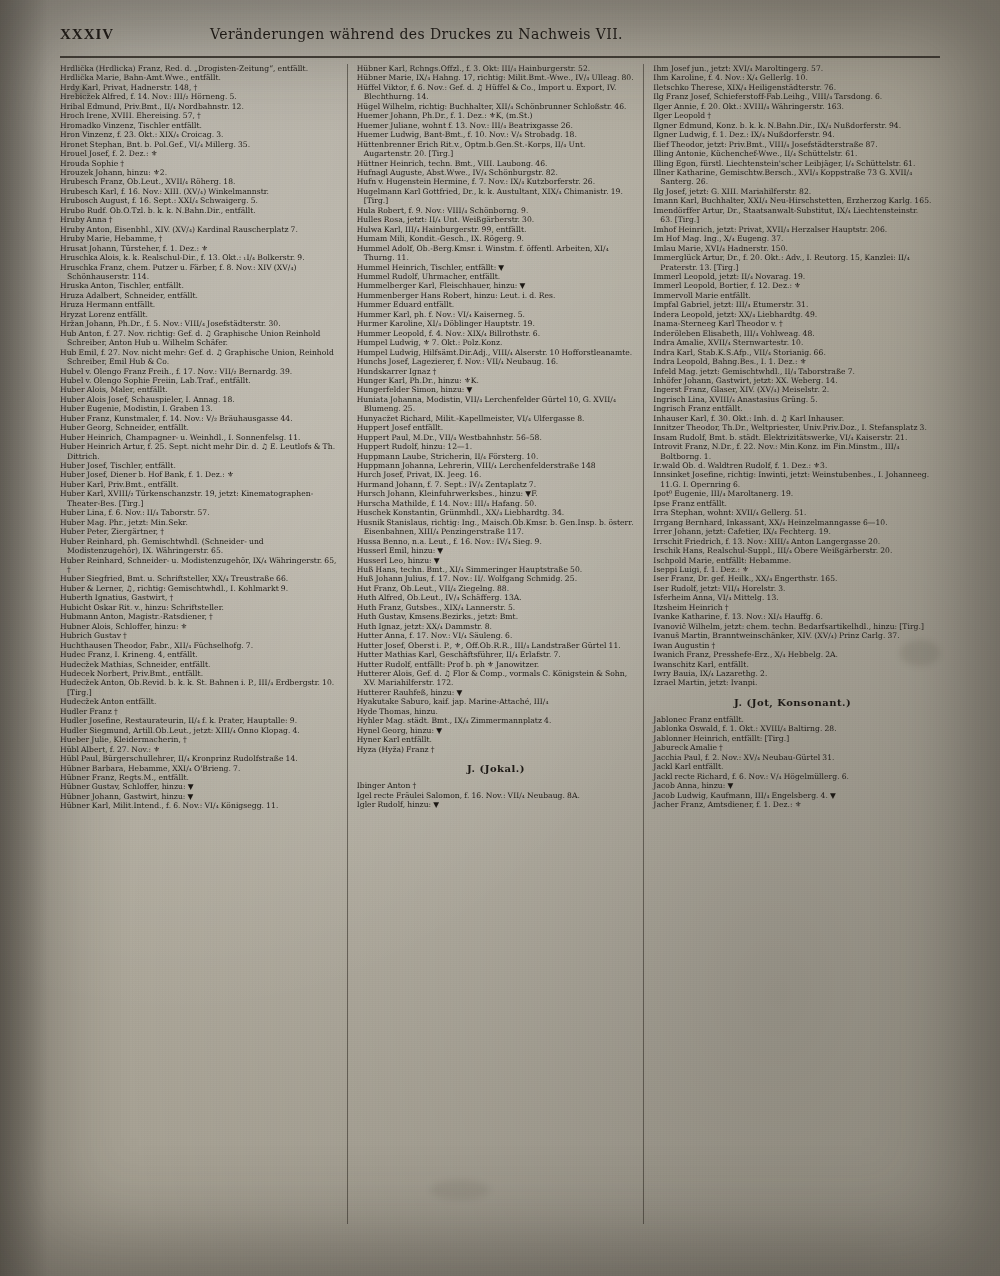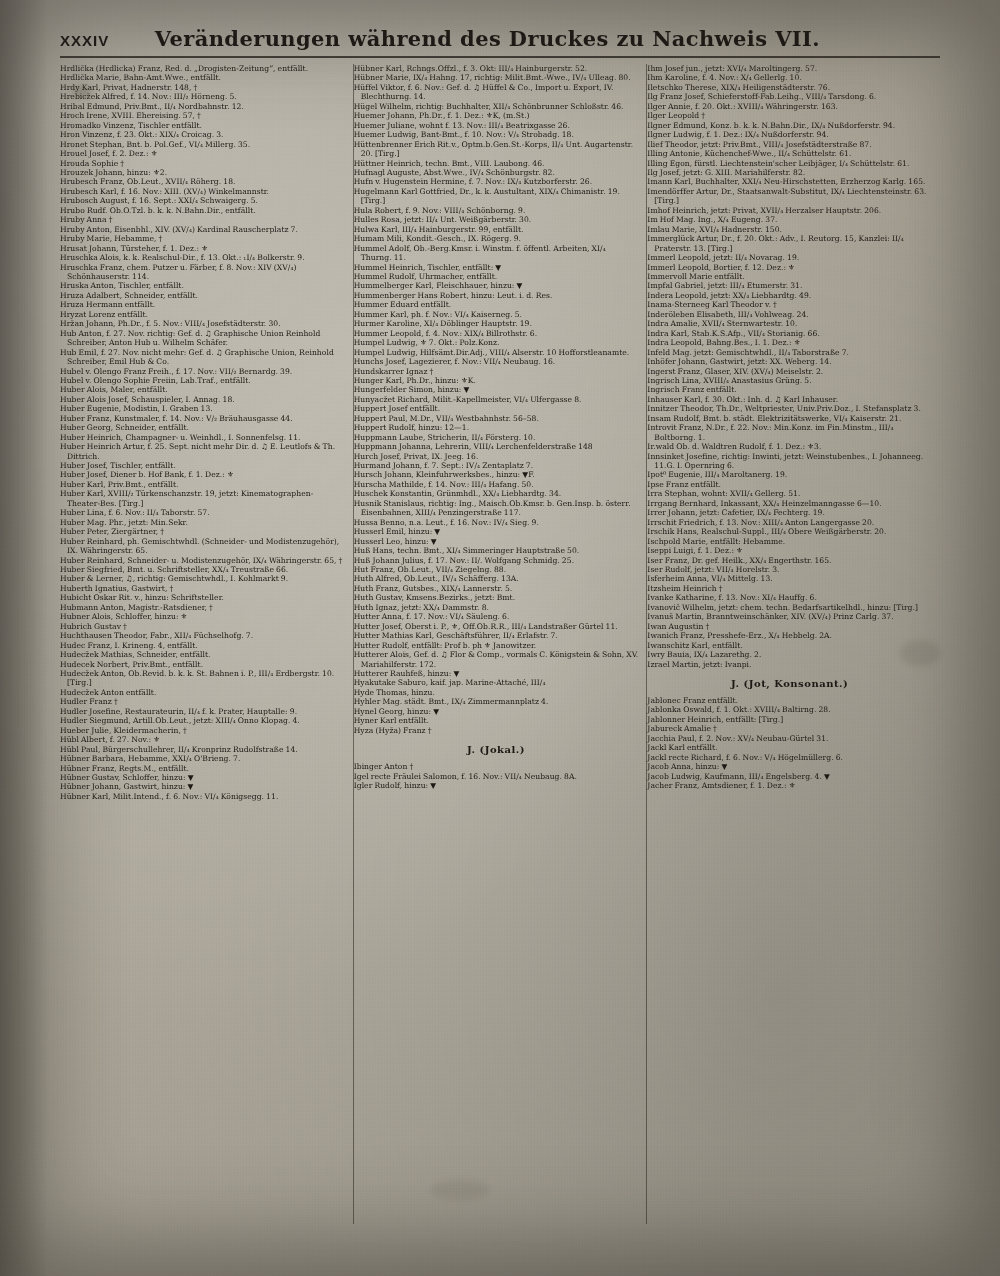--- a/index.html
+++ b/index.html
@@ -43,32 +43,32 @@
     width: 880px;
     height: 1215px;
   }
   .header {
     display: flex;
     align-items: baseline;
     height: 26px;
     margin-bottom: 4px;
   }
   .folio {
-    font-family: Liberation Sans, sans-serif;
+    font-family: Liberation Serif, serif;
     font-weight: bold;
     font-size: 15px;
     letter-spacing: 1px;
     width: 150px;
   }
   .running-title {
     flex: 1;
     text-align: left;
     font-family: "DejaVu Serif", serif;
-    font-weight: bold;
-    font-size: 21px;
+    font-weight: normal;
+    font-size: 14px;
     letter-spacing: 0.4px;
     padding-right: 120px;
     white-space: nowrap;
   }
   .rule {
     height: 2px;
     background: #2a251f;
     margin: 2px 0 6px 0;
     opacity: 0.82;
   }
@@ -76,20 +76,21 @@
     display: flex;
     height: 1160px;
   }
   .col {
     width: 286px;
     position: relative;
     padding-right: 8px;
   }
   .col + .col {
     border-left: 1px solid rgba(40,35,28,0.55);
+    padding-left: 9px;
   }
   .entry {
     font-size: 7.6px;
     line-height: 9.45px;
     text-indent: -7px;
     padding-left: 7px;
     margin: 0;
     letter-spacing: 0.05px;
     font-family: "DejaVu Serif", serif;
     word-spacing: -0.4px;
@@ -226,20 +227,21 @@
           <p class="entry">Hummer Eduard entfällt.</p>
           <p class="entry">Hummer Karl, ph. f. Nov.: VI/₄ Kaiserneg. 5.</p>
           <p class="entry">Hurmer Karoline, XI/₄ Döblinger Hauptstr. 19.</p>
           <p class="entry">Hummer Leopold, f. 4. Nov.: XIX/₄ Billrothstr. 6.</p>
           <p class="entry">Humpel Ludwig, ⚜ 7. Okt.: Polz.Konz.</p>
           <p class="entry">Humpel Ludwig, Hilfsämt.Dir.Adj., VIII/₄ Alserstr. 10 Hofforstleanamte.</p>
           <p class="entry">Hunchs Josef, Lagezierer, f. Nov.: VII/₄ Neubaug. 16.</p>
           <p class="entry">Hundskarrer Ignaz †</p>
           <p class="entry">Hunger Karl, Ph.Dr., hinzu: ⚜K.</p>
           <p class="entry">Hungerfelder Simon, hinzu: ▼</p>
+          <p class="entry">Huniata Johanna, Modistin, VII/₄ Lerchenfelder Gürtel 10, G. XVII/₄ Blumeng. 25.</p>
           <p class="entry">Hunyacžet Richard, Milit.-Kapellmeister, VI/₄ Ulfergasse 8.</p>
           <p class="entry">Huppert Josef entfällt.</p>
           <p class="entry">Huppert Paul, M.Dr., VII/₄ Westbahnhstr. 56–58.</p>
           <p class="entry">Huppert Rudolf, hinzu: 12—1.</p>
           <p class="entry">Huppmann Laube, Stricherin, II/₄ Försterg. 10.</p>
           <p class="entry">Huppmann Johanna, Lehrerin, VIII/₄ Lerchenfelderstraße 148</p>
           <p class="entry">Hurch Josef, Privat, IX. Jeeg. 16.</p>
           <p class="entry">Hurmand Johann, f. 7. Sept.: IV/₄ Zentaplatz 7.</p>
           <p class="entry">Hursch Johann, Kleinfuhrwerksbes., hinzu: ▼F.</p>
           <p class="entry">Hurscha Mathilde, f. 14. Nov.: III/₄ Hafang. 50.</p>
@@ -277,34 +279,35 @@
           <p class="entry">Ihm Karoline, f. 4. Nov.: X/₄ Gellerlg. 10.</p>
           <p class="entry">Iletschko Therese, XIX/₄ Heiligenstädterstr. 76.</p>
           <p class="entry">Ilg Franz Josef, Schieferstoff-Fab.Leihg., VIII/₄ Tarsdong. 6.</p>
           <p class="entry">Ilger Annie, f. 20. Okt.: XVIII/₄ Währingerstr. 163.</p>
           <p class="entry">Ilger Leopold †</p>
           <p class="entry">Ilgner Edmund, Konz. b. k. k. N.Bahn.Dir., IX/₄ Nußdorferstr. 94.</p>
           <p class="entry">Ilgner Ludwig, f. 1. Dez.: IX/₄ Nußdorferstr. 94.</p>
           <p class="entry">Ilief Theodor, jetzt: Priv.Bmt., VIII/₄ Josefstädterstraße 87.</p>
           <p class="entry">Illing Antonie, Küchenchef-Wwe., II/₄ Schüttelstr. 61.</p>
           <p class="entry">Illing Egon, fürstl. Liechtenstein'scher Leibjäger, I/₄ Schüttelstr. 61.</p>
+          <p class="entry">Illner Katharine, Gemischtw.Bersch., XVI/₄ Koppstraße 73 G. XVII/₄ Santerg. 26.</p>
           <p class="entry">Ilg Josef, jetzt: G. XIII. Mariahilferstr. 82.</p>
           <p class="entry">Imann Karl, Buchhalter, XXI/₄ Neu-Hirschstetten, Erzherzog Karlg. 165.</p>
           <p class="entry">Imendörffer Artur, Dr., Staatsanwalt-Substitut, IX/₄ Liechtensteinstr. 63. [Tirg.]</p>
           <p class="entry">Imhof Heinrich, jetzt: Privat, XVII/₄ Herzalser Hauptstr. 206.</p>
           <p class="entry">Im Hof Mag. Ing., X/₄ Eugeng. 37.</p>
           <p class="entry">Imlau Marie, XVI/₄ Hadnerstr. 150.</p>
           <p class="entry">Immerglück Artur, Dr., f. 20. Okt.: Adv., I. Reutorg. 15, Kanzlei: II/₄ Praterstr. 13. [Tirg.]</p>
           <p class="entry">Immerl Leopold, jetzt: II/₄ Novarag. 19.</p>
           <p class="entry">Immerl Leopold, Bortier, f. 12. Dez.: ⚜</p>
           <p class="entry">Immervoll Marie entfällt.</p>
           <p class="entry">Impfal Gabriel, jetzt: III/₄ Etumerstr. 31.</p>
           <p class="entry">Indera Leopold, jetzt: XX/₄ Liebhardtg. 49.</p>
           <p class="entry">Inama-Sterneeg Karl Theodor v. †</p>
-          <p class="entry">Inderöleben Elisabeth, III/₄ Vohlweag. 24.</p>
+          <p class="entry">Inderöleben Elisabeth, III/₄ Vohlweag. 48.</p>
           <p class="entry">Indra Amalie, XVII/₄ Sternwartestr. 10.</p>
           <p class="entry">Indra Karl, Stab.K.S.Afp., VII/₄ Storianig. 66.</p>
           <p class="entry">Indra Leopold, Bahng.Bes., I. 1. Dez.: ⚜</p>
           <p class="entry">Infeld Mag. jetzt: Gemischtwhdl., II/₄ Taborstraße 7.</p>
           <p class="entry">Inhöfer Johann, Gastwirt, jetzt: XX. Weberg. 14.</p>
           <p class="entry">Ingerst Franz, Glaser, XIV. (XV/₄) Meiselstr. 2.</p>
           <p class="entry">Ingrisch Lina, XVIII/₄ Anastasius Grüng. 5.</p>
           <p class="entry">Ingrisch Franz entfällt.</p>
           <p class="entry">Inhauser Karl, f. 30. Okt.: Inh. d. ♫ Karl Inhauser.</p>
           <p class="entry">Innitzer Theodor, Th.Dr., Weltpriester, Univ.Priv.Doz., I. Stefansplatz 3.</p>

